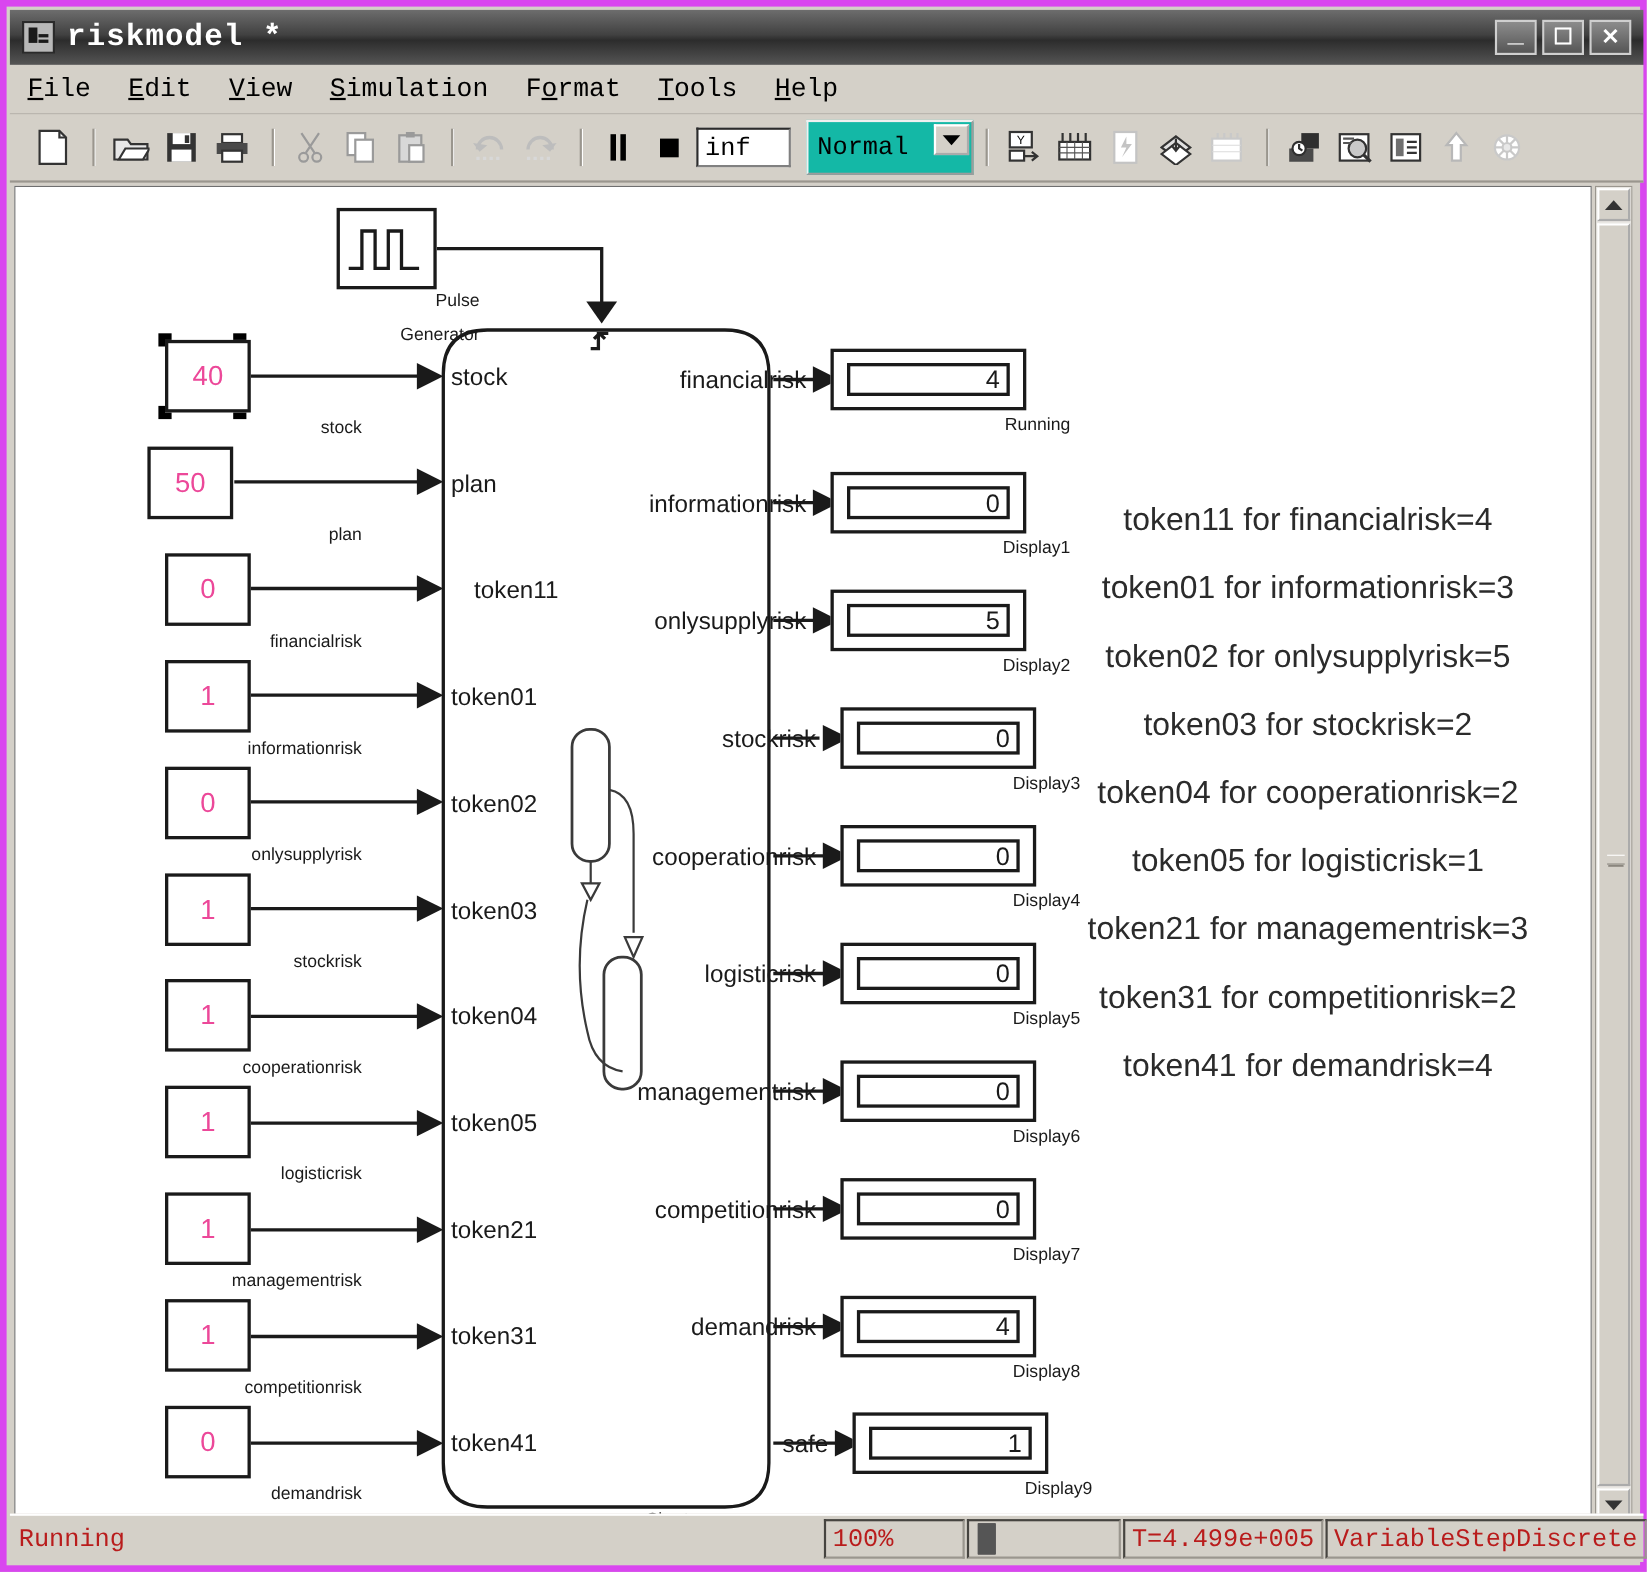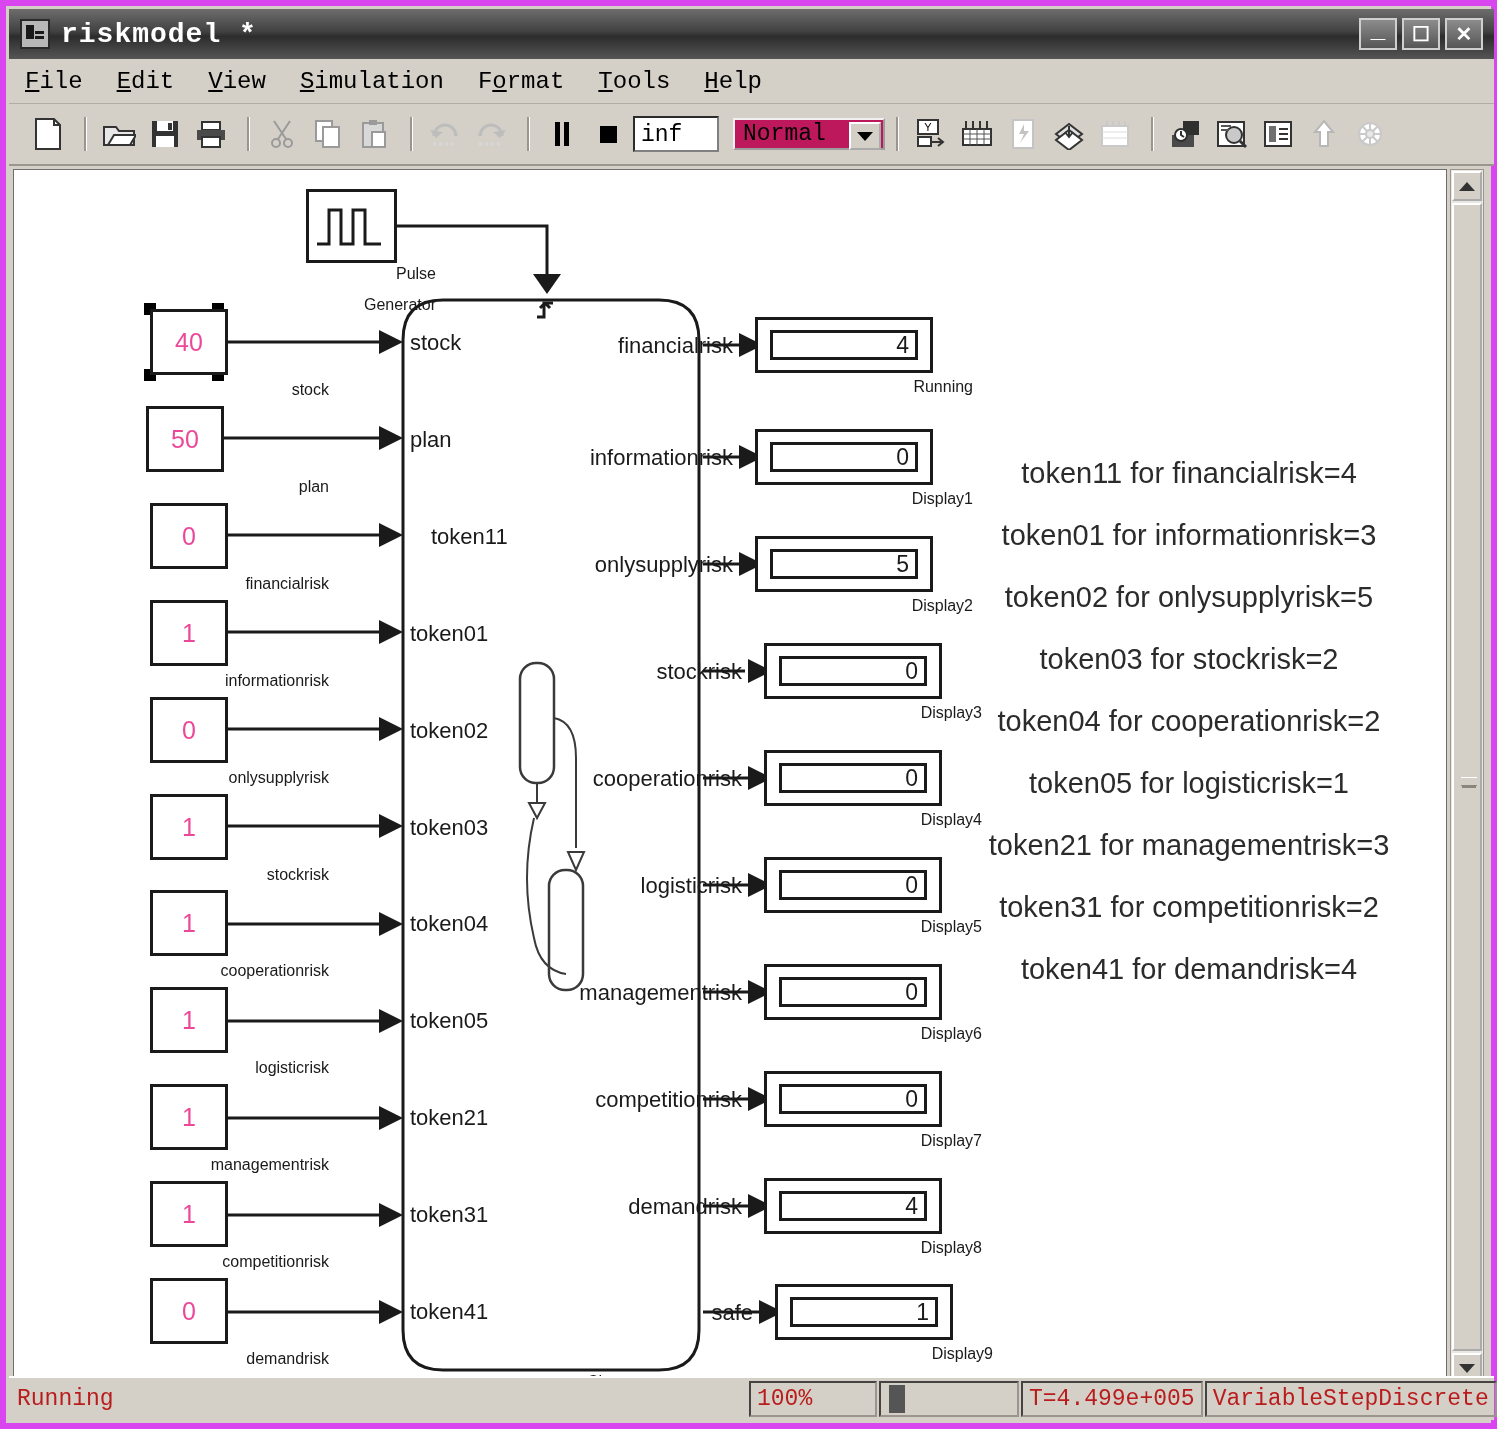--- a/index.html
+++ b/index.html
@@ -41,21 +41,21 @@
            background:#d4d0c8;border-bottom:2px solid #9a968e;
            display:flex;align-items:center;padding-left:18px;box-sizing:border-box;}
   .tb{width:42px;height:42px;margin-right:4px;position:relative;
       display:flex;align-items:center;justify-content:center;}
   .tb svg{display:block;}
   .tsep{width:2px;height:34px;background:#9a968e;border-right:1px solid #fff;
       margin:0 11px;}
   #stoptime{width:86px;height:36px;background:#fff;border:2px inset #808080;
       font-family:"Liberation Mono",monospace;font-size:23px;line-height:34px;
       padding-left:6px;box-sizing:border-box;color:#000;}
-  #simmode{width:152px;height:32px;margin-left:14px;background:#be185d;
+  #simmode{width:152px;height:50px;margin-left:14px;background:#14b8a6;
       border:2px outset #f0f0f0;box-sizing:border-box;position:relative;
       display:flex;align-items:center;}
   #simmode .lbl{font-family:"Liberation Mono",monospace;font-size:23px;padding-left:8px;}
   #simmode .arrowbox{position:absolute;right:2px;top:2px;width:32px;height:28px;
       background:#d4d0c8;border:2px outset #fff;box-sizing:border-box;
       display:flex;align-items:center;justify-content:center;}
   .caret-dn{width:0;height:0;border-left:8px solid transparent;
       border-right:8px solid transparent;border-top:9px solid #000;}
 
   
@@ -394,21 +394,21 @@
       <div id="selhandles">
         <div style="left:130px;top:133px;"></div>
         <div style="left:198px;top:133px;"></div>
         <div style="left:130px;top:199px;"></div>
         <div style="left:198px;top:199px;"></div>
       </div>
 
       <div id="const-blocks">
           <div class="blk const" style="left: 136px; top: 139px;">40</div>
           <div class="blabel" style="left: 35px; top: 211px; width: 280px;">stock</div>
-          <div class="blk const" style="left: 132px; top: 236px;">50</div>
+          <div class="blk const" style="left: 120px; top: 236px;">50</div>
           <div class="blabel" style="left: 35px; top: 308px; width: 280px;">plan</div>
           <div class="blk const" style="left: 136px; top: 333px;">0</div>
           <div class="blabel" style="left: 35px; top: 405px; width: 280px;">financialrisk</div>
           <div class="blk const" style="left: 136px; top: 430px;">1</div>
           <div class="blabel" style="left: 35px; top: 502px; width: 280px;">informationrisk</div>
           <div class="blk const" style="left: 136px; top: 527px;">0</div>
           <div class="blabel" style="left: 35px; top: 599px; width: 280px;">onlysupplyrisk</div>
           <div class="blk const" style="left: 136px; top: 624px;">1</div>
           <div class="blabel" style="left: 35px; top: 696px; width: 280px;">stockrisk</div>
           <div class="blk const" style="left: 136px; top: 720px;">1</div>

